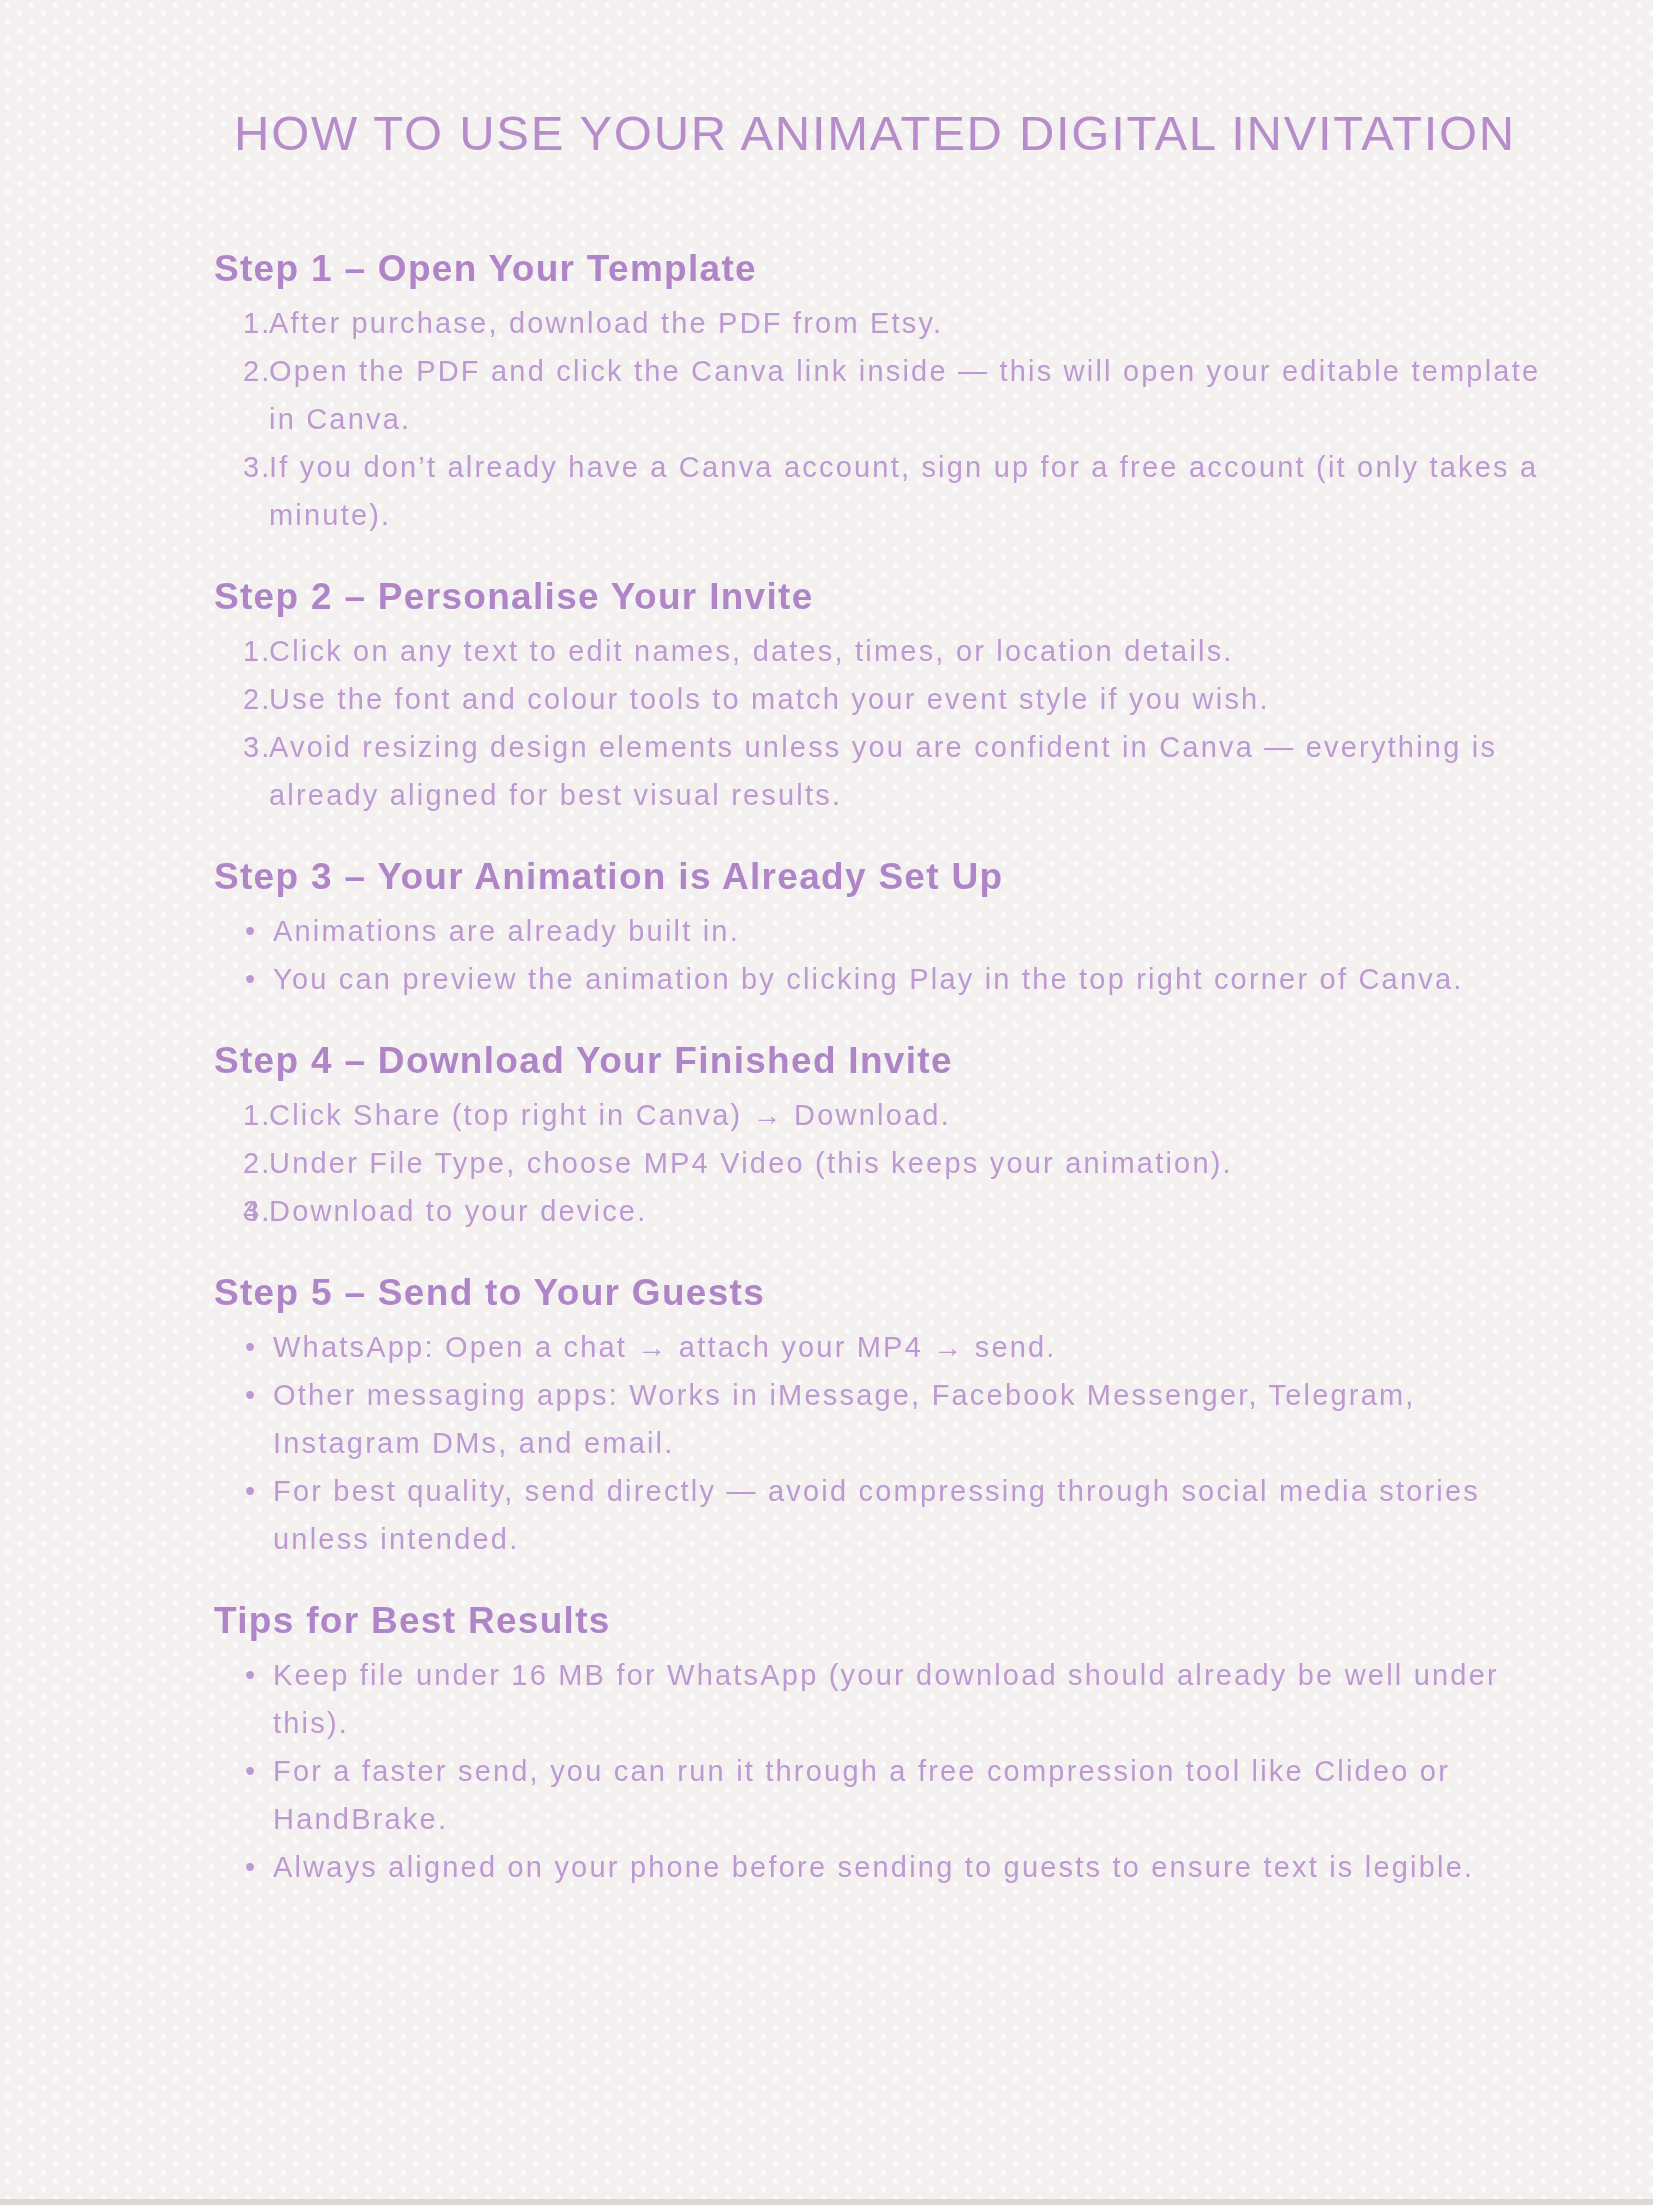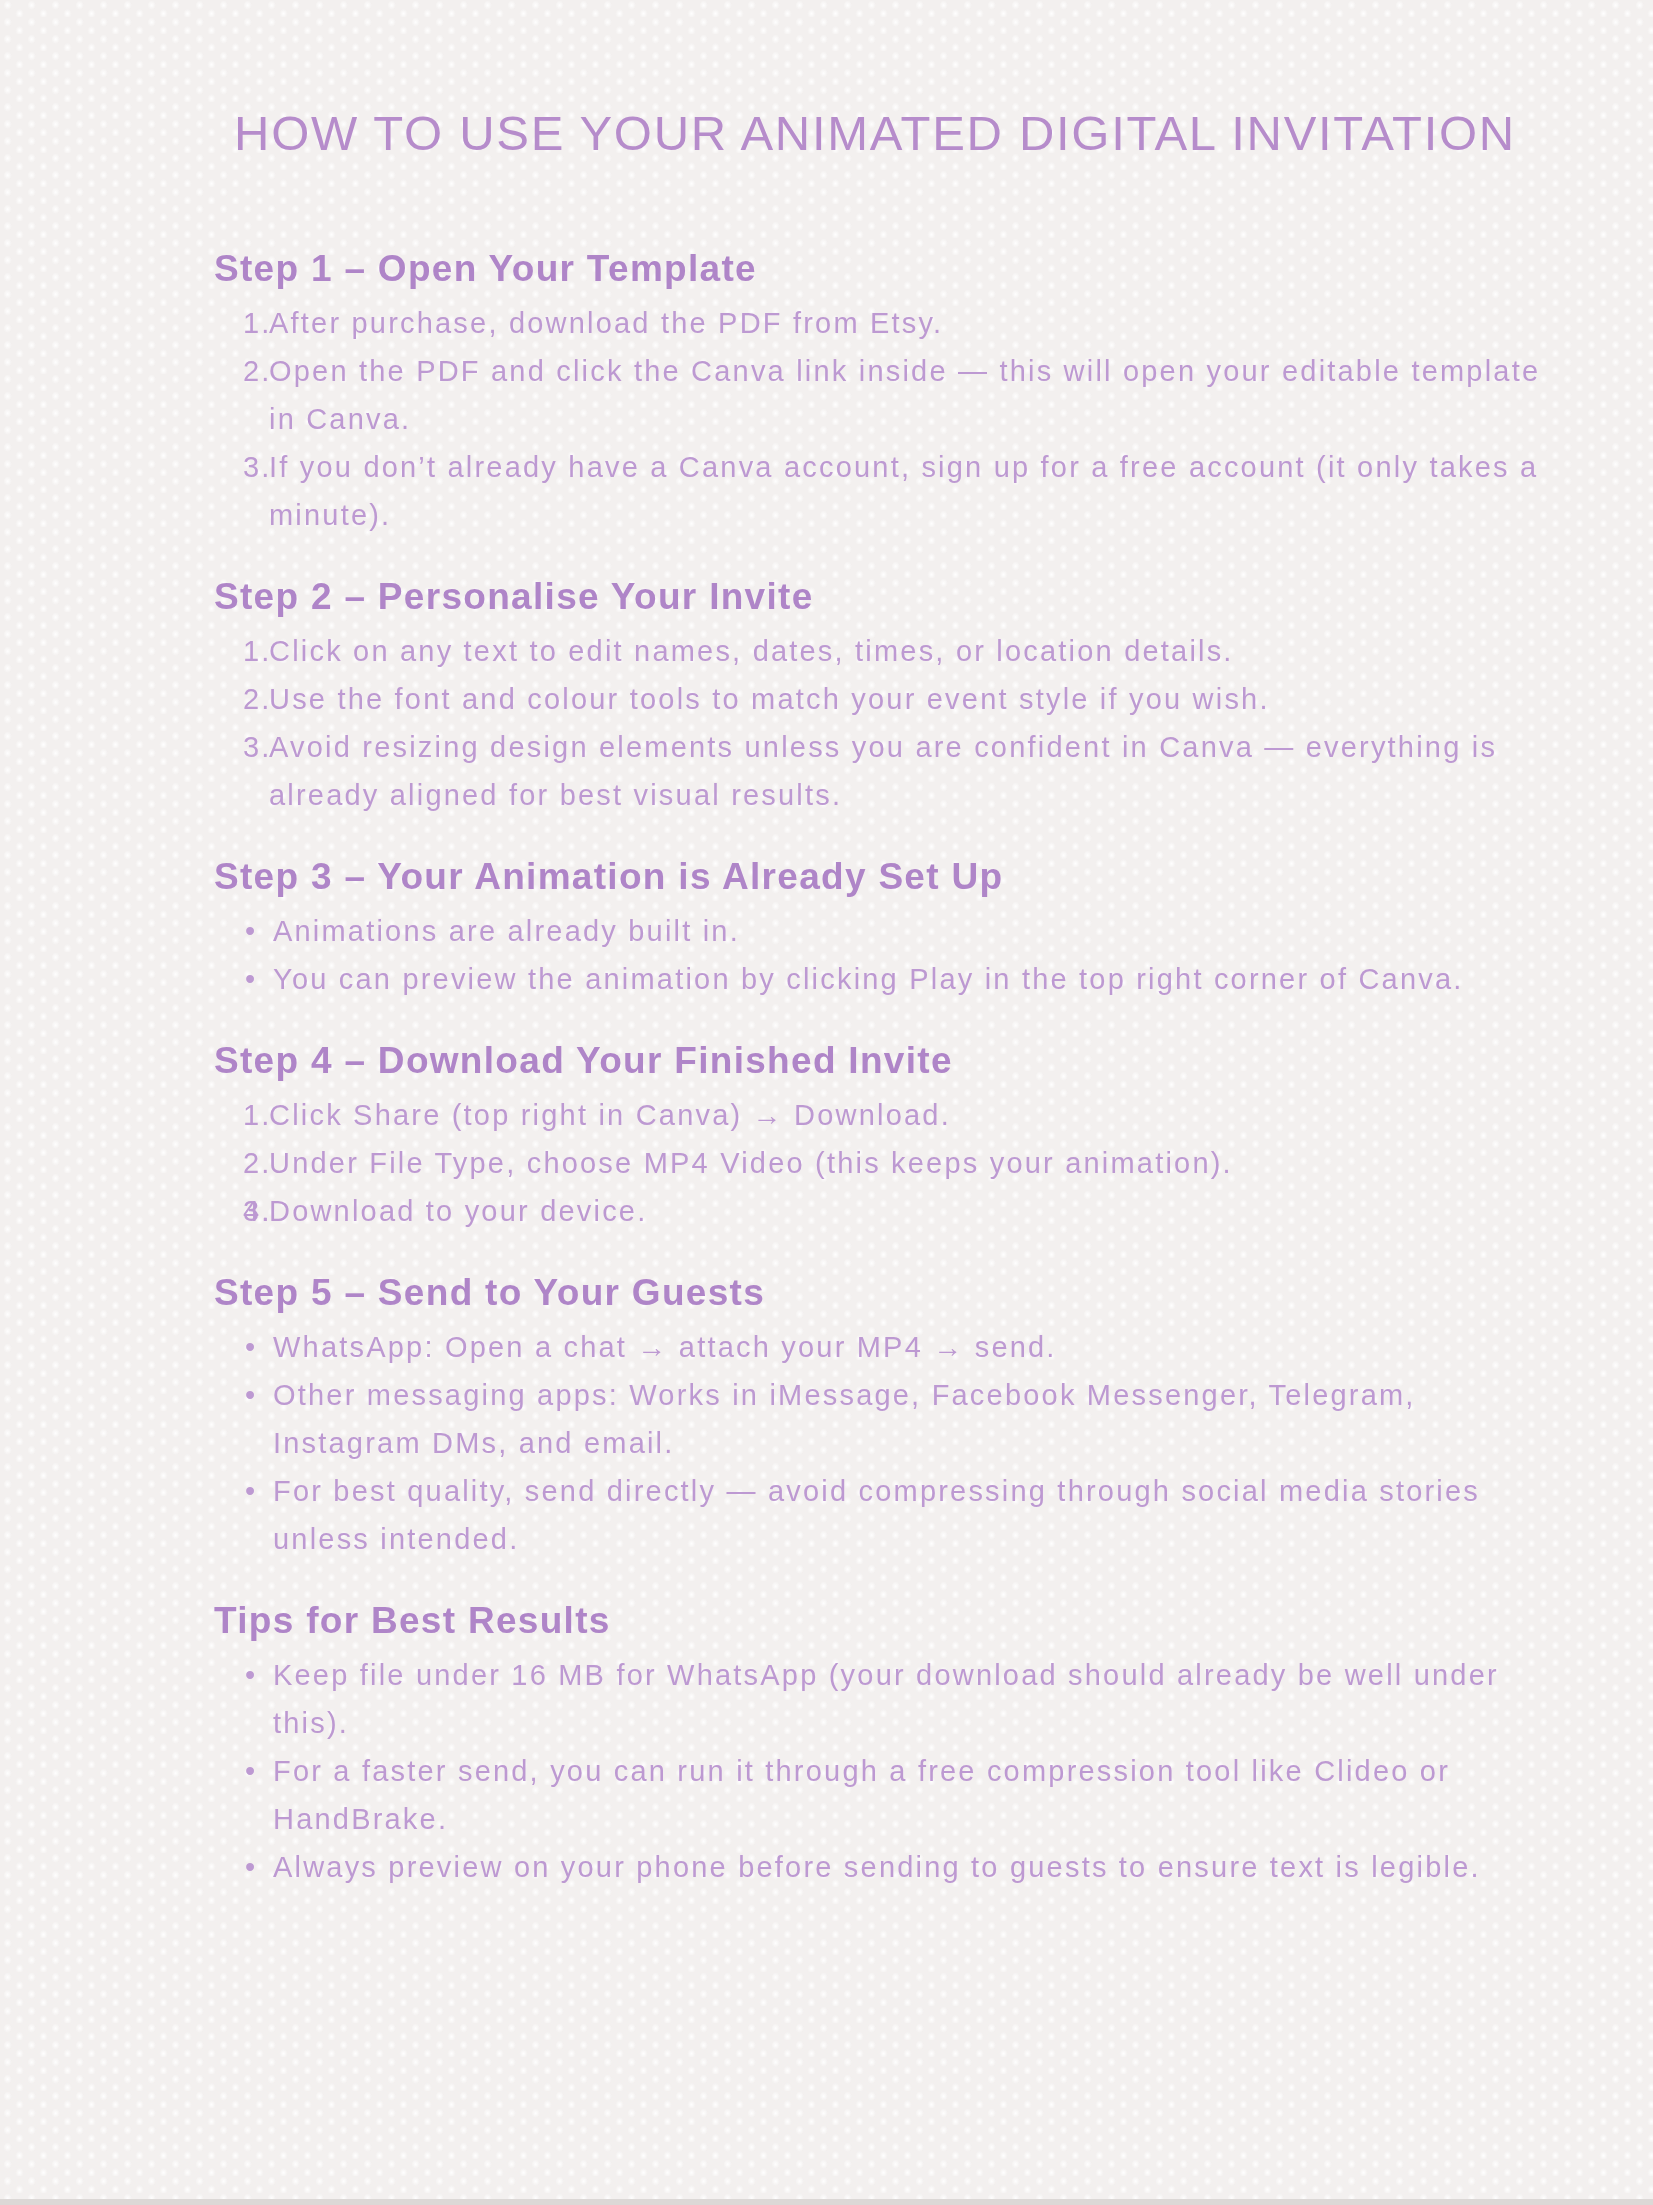--- a/index.html
+++ b/index.html
@@ -182,21 +182,21 @@
         <li class="item">
           <span class="marker">•</span>
           <span class="text">Keep file under 16 MB for WhatsApp (your download should already be well under this).</span>
         </li>
         <li class="item">
           <span class="marker">•</span>
           <span class="text">For a faster send, you can run it through a free compression tool like Clideo or HandBrake.</span>
         </li>
         <li class="item">
           <span class="marker">•</span>
-          <span class="text">Always preview on your phone before sending to guests to ensure text is legible.</span>
+          <span class="text">Always aligned on your phone before sending to guests to ensure text is legible.</span>
         </li>
       </ul>
     </section>
 
   </main>
 
   <div class="page-edge"></div>
 </div>
 
 

